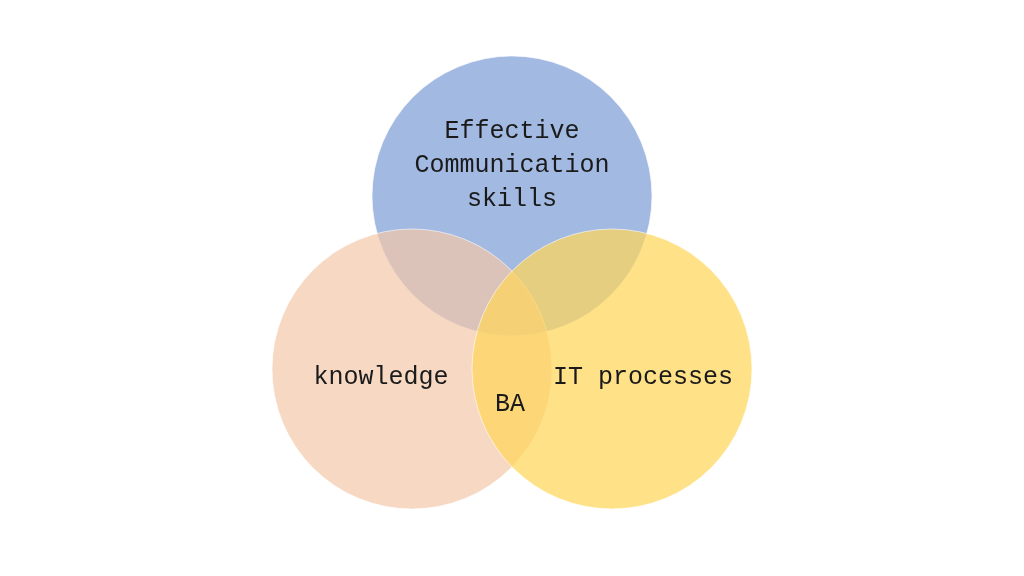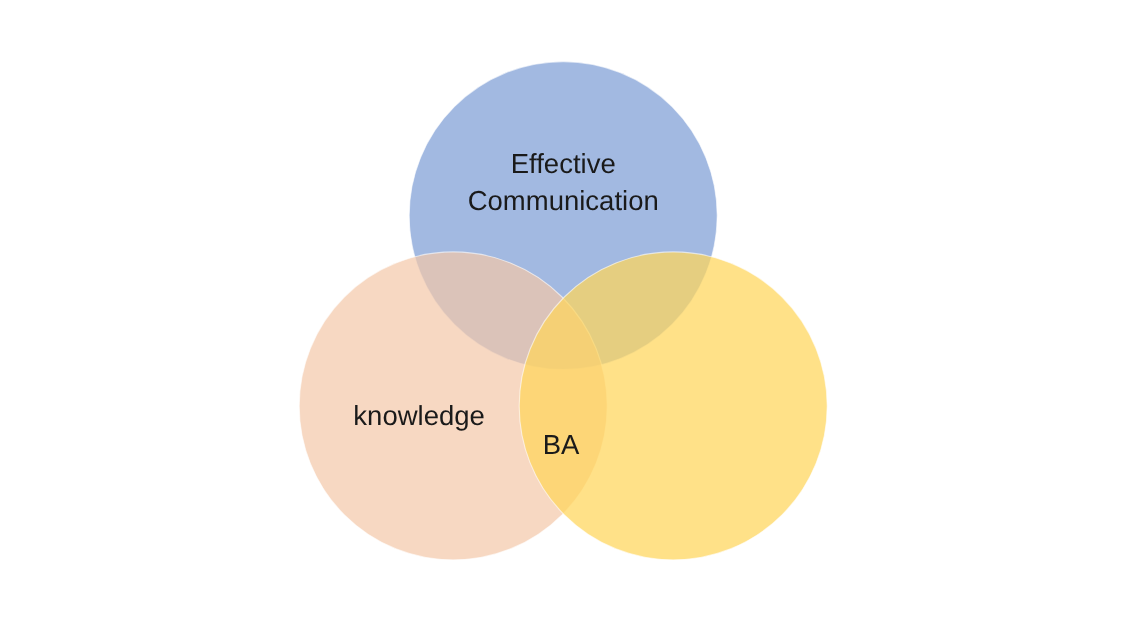--- a/index.html
+++ b/index.html
@@ -1,36 +1,38 @@
 <!DOCTYPE html>
 <html><head>
   <meta charset="utf-8">
   <style>
     html, body { margin: 0; padding: 0; background: #ffffff; }
     body { width: 1024px; height: 576px; overflow: hidden; position: relative; font-family: "Liberation Sans", "DejaVu Sans", sans-serif; }
     #venn { position: absolute; left: 0; top: 0; }
     .label { position: absolute; text-align: center; color: #1a1a1a; font-size: 25px; line-height: 34px; transform: translate(-50%, -50%); white-space: nowrap; }
-    .label span { display: block; }
+    .label span { display: block; font-family: Liberation Mono, monospace; }
   </style>
 </head>
 <body>
 
 <svg id="venn" width="1024" height="576" viewBox="0 0 1024 576">
   <circle cx="512" cy="196" r="140" fill="#8eaadb" fill-opacity="0.82" stroke="#ffffff" stroke-opacity="0.6" stroke-width="1"></circle>
   <circle cx="412" cy="369" r="140" fill="#f4c7a8" fill-opacity="0.7" stroke="#ffffff" stroke-opacity="0.6" stroke-width="1"></circle>
   <circle cx="612" cy="369" r="140" fill="#ffd55a" fill-opacity="0.72" stroke="#ffffff" stroke-opacity="0.6" stroke-width="1"></circle>
 </svg>
 
 <div class="label" style="left:512px; top:166px;">
   <span>Effective</span>
   <span>Communication</span>
+  <span>skills</span>
 </div>
 
 <div class="label" style="left:381px; top:378px;">
   <span>knowledge</span>
 </div>
 
 <div class="label" style="left:643px; top:378px;">
+  <span>IT processes</span>
 </div>
 
 <div class="label" style="left:510px; top:377px;margin-top:28px;">
   <span>BA</span>
 </div>
 
 </body></html>

